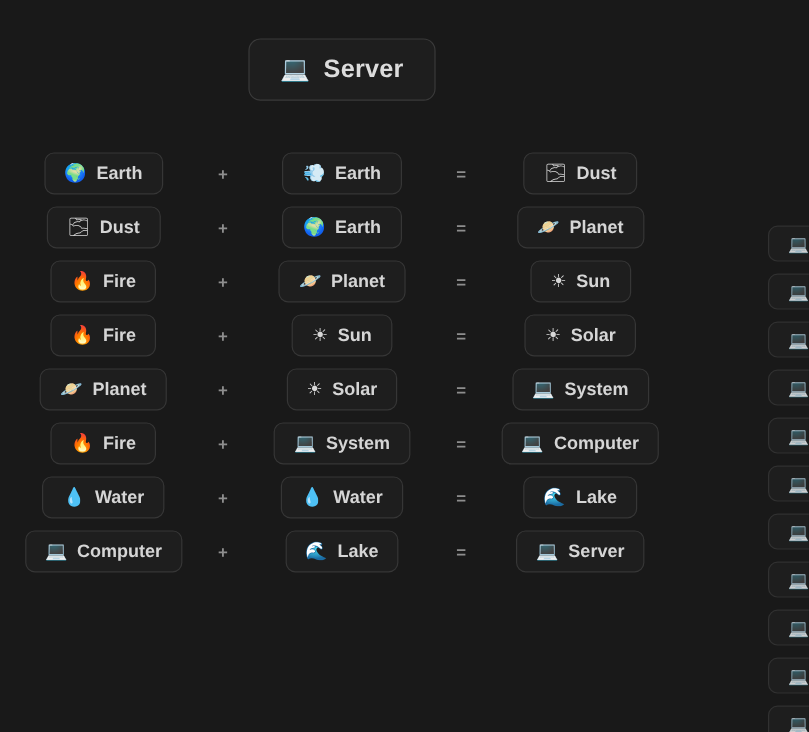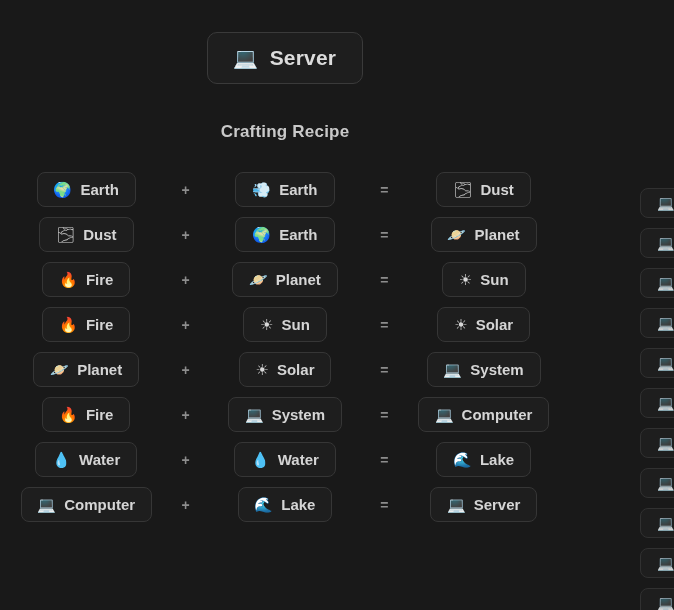--- a/index.html
+++ b/index.html
@@ -123,21 +123,20 @@
 <body>
 
 <div id="header-area">
   <div class="header-card">
     <span class="emoji">💻</span>
     <span class="label">Server</span>
   </div>
 </div>
 
 <div id="recipe-section">
-  <div id="recipe-title">Crafting Recipe</div>
   <div id="recipe-rows">
       <div class="recipe-row">
         <div class="chip">
           <span class="emoji">🌍</span>
           <span class="label">Earth</span>
         </div>
         <div class="op">+</div>
         <div class="chip">
           <span class="emoji">💨</span>
           <span class="label">Earth</span>

